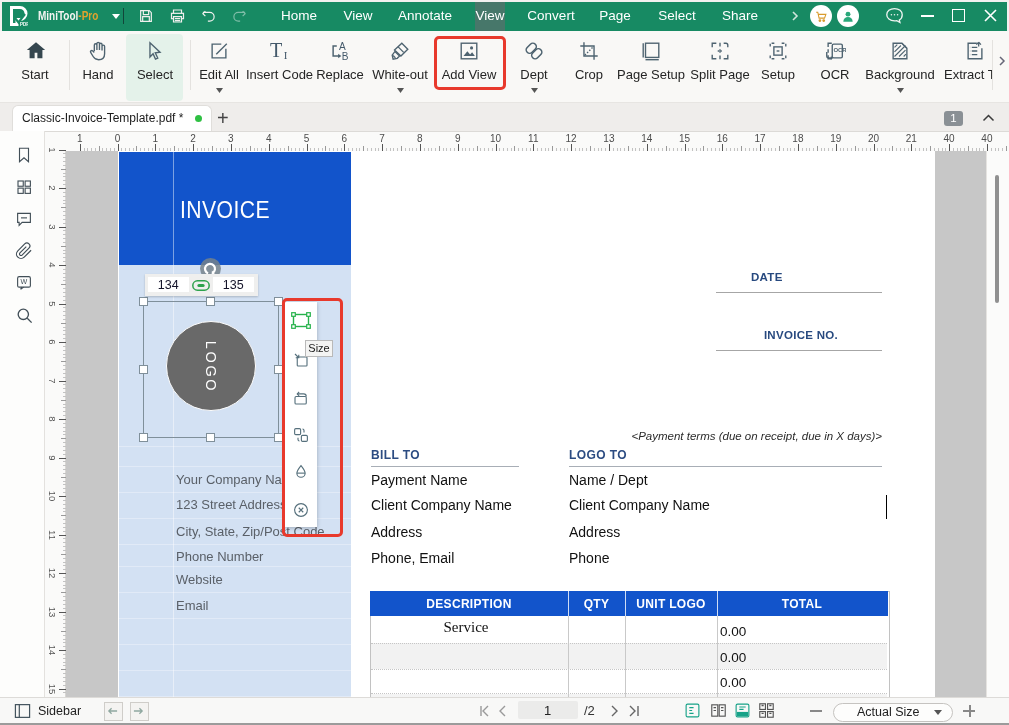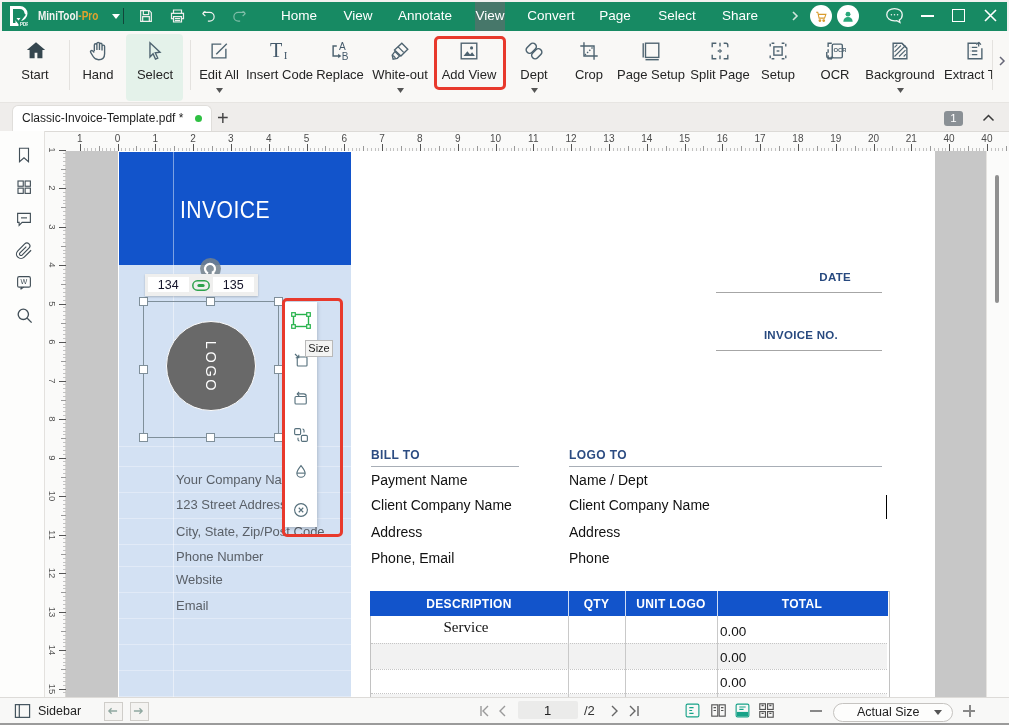--- a/index.html
+++ b/index.html
@@ -53,24 +53,25 @@
       <div class="ab" style="left: 53px; top: 519px; width: 232px; height: 1px; background: rgba(255, 255, 255, 0.32);"></div>
       <div class="ab" style="left: 53px; top: 545px; width: 232px; height: 1px; background: rgba(255, 255, 255, 0.32);"></div>
       <div class="ab" style="left: 106.5px; top: 0.5px; width: 1px; height: 545px; background: rgba(255, 255, 255, 0.45);"></div>
       <div class="ab" style="left: 114px; top: 46px; width: 160px; font-size: 23.5px; letter-spacing: 0.5px; color: rgb(255, 255, 255); transform: scaleX(0.9); transform-origin: 0px 0px;">INVOICE</div>
       <div class="ab" style="left: 110px; top: 320.5px; font-size: 13px; color: rgb(90, 96, 104); white-space: nowrap;">Your Company Name</div>
       <div class="ab" style="left: 110px; top: 346px; font-size: 13px; color: rgb(90, 96, 104); white-space: nowrap;">123 Street Address</div>
       <div class="ab" style="left: 110px; top: 372.5px; font-size: 13px; color: rgb(90, 96, 104); white-space: nowrap;">City, State, Zip/Post Code</div>
       <div class="ab" style="left: 110px; top: 398px; font-size: 13px; color: rgb(90, 96, 104); white-space: nowrap;">Phone Number</div>
       <div class="ab" style="left: 110px; top: 420.5px; font-size: 13px; color: rgb(90, 96, 104); white-space: nowrap;">Website</div>
       <div class="ab" style="left: 110px; top: 447px; font-size: 13px; color: rgb(90, 96, 104); white-space: nowrap;">Email</div>
-      <div class="ab" style="left: 685px; top: 120px; width: 100px; text-align: right; font-size: 11.5px; font-weight: bold; color: rgb(39, 73, 127); letter-spacing: 0.3px;">DATE</div>
+      <div class="ab" style="left: 685px; top: 120px; width: 100px; text-align: left; font-size: 11.5px; font-weight: bold; color: rgb(39, 73, 127); letter-spacing: 0.3px;">DATE</div>
       <div class="ab" style="left: 650px; top: 140.5px; width: 166px; height: 1px; background: rgb(166, 166, 166);"></div>
       <div class="ab" style="left: 685px; top: 178px; width: 100px; text-align: center; font-size: 11.5px; font-weight: bold; color: rgb(39, 73, 127); letter-spacing: 0.3px;">INVOICE NO.</div>
       <div class="ab" style="left: 650px; top: 198.5px; width: 166px; height: 1px; background: rgb(166, 166, 166);"></div>
+      <div class="ab" style="left: 500px; top: 278.5px; width: 316px; text-align: right; font-size: 11.5px; font-style: italic; color: rgb(43, 43, 43);">&lt;Payment terms (due on receipt, due in X days)&gt;</div>
       <div class="ab" style="left: 305px; top: 297px; font-size: 12px; font-weight: bold; color: rgb(44, 76, 130); letter-spacing: 0.4px;">BILL TO</div>
       <div class="ab" style="left: 304.5px; top: 314.5px; width: 148px; height: 1px; background: rgb(168, 174, 182);"></div>
       <div class="ab" style="left: 503px; top: 297px; font-size: 12px; font-weight: bold; color: rgb(44, 76, 130); letter-spacing: 0.4px;">LOGO TO</div>
       <div class="ab" style="left: 502.5px; top: 314.5px; width: 313.5px; height: 1px; background: rgb(168, 174, 182);"></div>
       <div class="ab" style="left: 305px; top: 320.5px; font-size: 14px; color: rgb(17, 17, 17);">Payment Name</div>
       <div class="ab" style="left: 503px; top: 320.5px; font-size: 14px; color: rgb(17, 17, 17);">Name / Dept</div>
       <div class="ab" style="left: 305px; top: 346px; font-size: 14px; color: rgb(17, 17, 17);">Client Company Name</div>
       <div class="ab" style="left: 503px; top: 346px; font-size: 14px; color: rgb(17, 17, 17);">Client Company Name</div>
       <div class="ab" style="left: 305px; top: 372.5px; font-size: 14px; color: rgb(17, 17, 17);">Address</div>
       <div class="ab" style="left: 503px; top: 372.5px; font-size: 14px; color: rgb(17, 17, 17);">Address</div>

